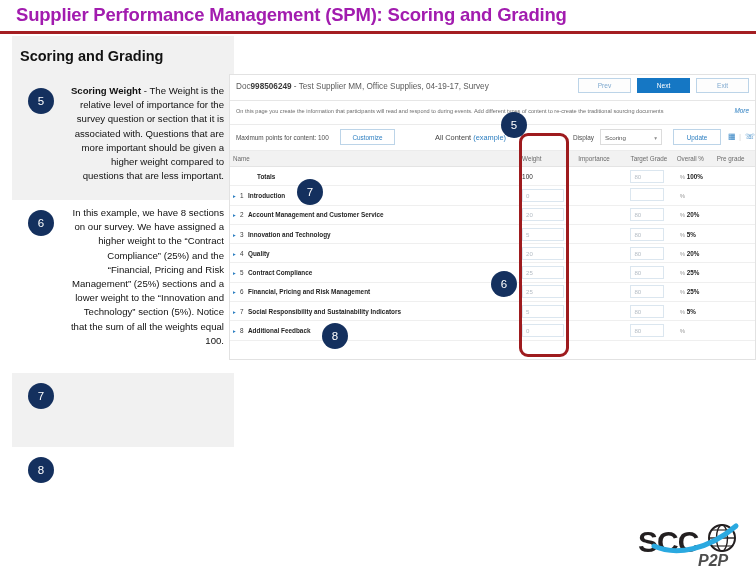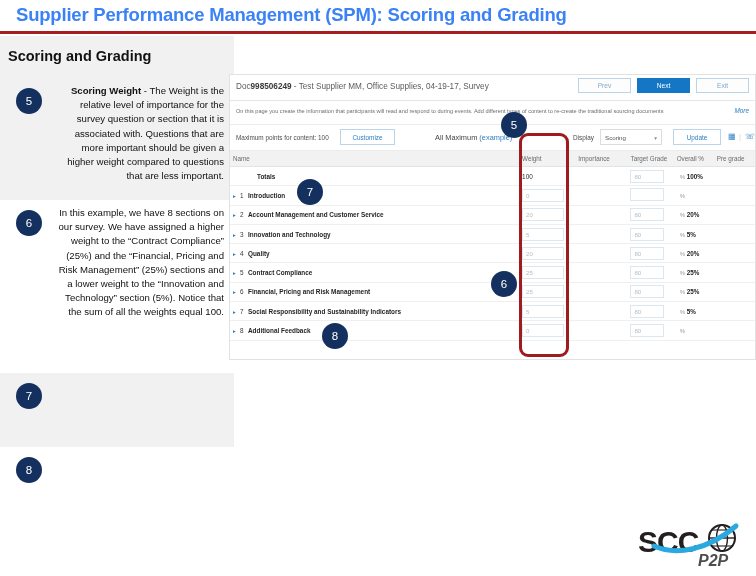--- a/index.html
+++ b/index.html
@@ -15,36 +15,36 @@
     background: #ffffff;
   }
 
   
   .slide-title {
     position: absolute;
     left: 16px; top: 4px;
     width: 700px;
     font-size: 18.5px;
     font-weight: bold;
-    color: #3b82f6;
+    color: #a21caf;
     letter-spacing: -0.2px;
     white-space: nowrap;
   }
   .title-rule {
     position: absolute;
     left: 0; top: 31px;
     width: 756px; height: 3px;
     background: #a41e22;
   }
 
   
   .left-col {
     position: absolute;
     left: 0; top: 36px;
-    width: 234px; height: 490px;
+    width: 234px; height: 490px; padding-left: 12px;
   }
   .left-head {
     position: relative;
     height: 42px;
     background: #f1f1f1;
   }
   .left-head-text {
     position: absolute;
     left: 8px; top: 12px;
     font-size: 14.5px;
@@ -361,21 +361,21 @@
     </div>
 
     <div class="app-subbar">
       <div class="subbar-note">On this page you create the information that participants will read and respond to during events.  Add different types of content to re-create the traditional sourcing documents</div>
       <div class="subbar-more">More</div>
     </div>
 
     <div class="app-toolbar">
       <div class="tb-maxpts"><span>Maximum points for content:</span> <span>100</span></div>
       <div class="tb-customize">Customize</div>
-      <div class="tb-allcontent"><span>All Maximum</span> <span class="flt">(example)</span></div>
+      <div class="tb-allcontent"><span>All Content</span> <span class="flt">(example)</span></div>
       <div class="tb-display-lbl">Display</div>
       <div class="tb-select">
           <span>Scoring</span>
           <span class="chev">▾</span>
         </div>
       <div class="tb-update">Update</div>
       <div class="tb-icon grid">▦</div>
       <div class="tb-icon sep">|</div>
       <div class="tb-icon ppl">☏</div>
     </div>

